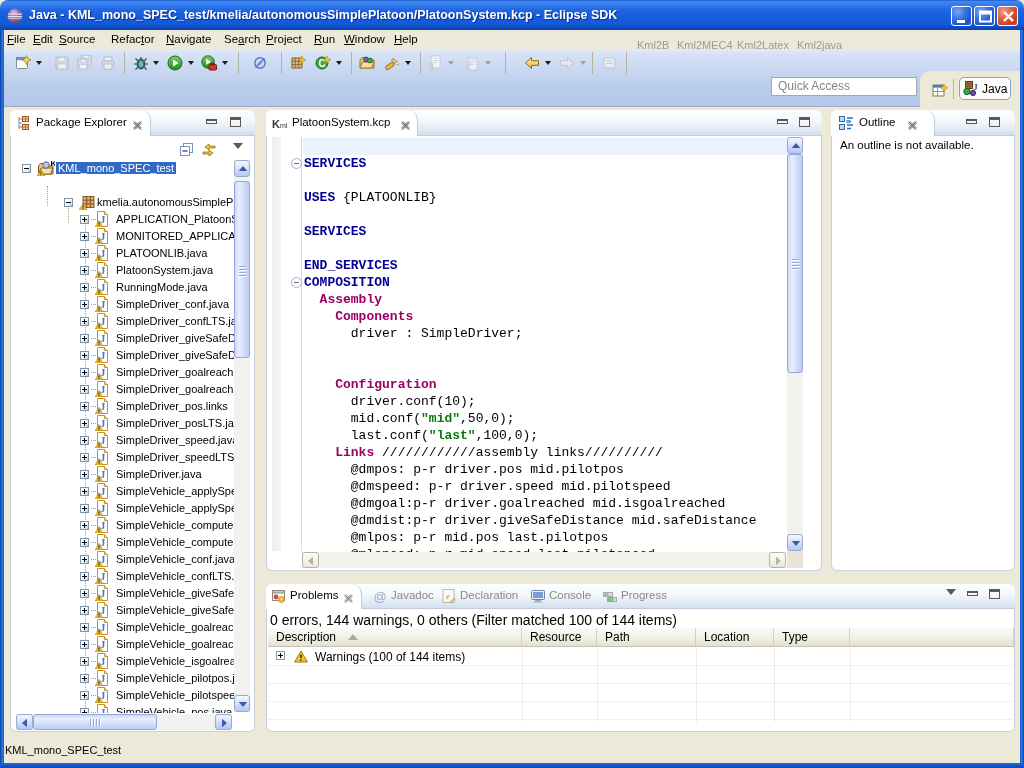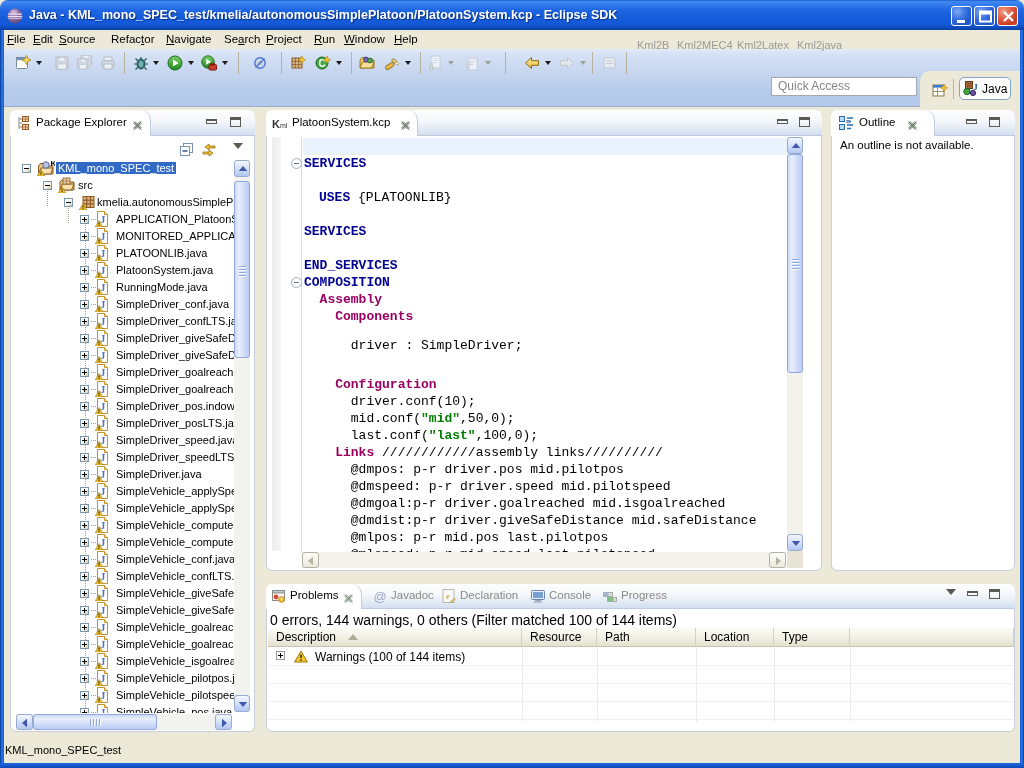--- a/index.html
+++ b/index.html
@@ -310,37 +310,20 @@
           <circle cx="9" cy="5" r="3.2" fill="#b8c4e8" stroke="#5a6a9a"></circle>
           <text x="13.5" y="6" font-size="8" font-weight="bold" fill="#000" font-family="Liberation Sans">K</text>
           <g transform="translate(0,9)">
             <path d="M4 0.5L7.8 7H0.2z" fill="#f4c430" stroke="#9a7a10" stroke-width="0.6"></path>
             <path d="M4 2.6v2" stroke="#000" stroke-width="0.9"></path>
             <circle cx="4" cy="5.6" r="0.5" fill="#000"></circle>
           </g>
         </svg></div>
 <div class="txt sel" style="left:45px;padding:0 2px;">KML_mono_SPEC_test</div>
 </div>
-<div class="trow" style="left:0;top:17px;width:223px;">
-<div class="expander" style="left:32px;">
-        <i class="exp-h"></i>
-      </div>
-<div class="ticon16" style="left:47px;"><svg style="" width="18" height="16" viewBox="0 0 18 16">
-          <path d="M2 5l2-2h5l1.5 2H16v8H2z" fill="#e8c888" stroke="#8a5a20"></path>
-          <path d="M2 13l2.5-6H16l-2.5 6z" fill="#f8e0b0" stroke="#8a5a20"></path>
-          <rect x="5" y="1" width="7" height="6" fill="#e8d0b0" stroke="#8a5a20" stroke-width="0.8"></rect>
-          <path d="M5 4h7M8.5 1v6" stroke="#8a5a20" stroke-width="0.6"></path>
-          <g transform="translate(0,9)">
-            <path d="M4 0.5L7.8 7H0.2z" fill="#f4c430" stroke="#9a7a10" stroke-width="0.6"></path>
-            <path d="M4 2.6v2" stroke="#000" stroke-width="0.9"></path>
-            <circle cx="4" cy="5.6" r="0.5" fill="#000"></circle>
-          </g>
-        </svg></div>
-<div class="txt" style="left:67px;">src</div>
-</div>
 <div class="trow" style="left:0;top:34px;width:223px;">
 <div class="expander" style="left:53px;">
         <i class="exp-h"></i>
       </div>
 <div class="ticon16" style="left:68px;"><svg style="" width="18" height="16" viewBox="0 0 18 16">
           <rect x="4" y="2.5" width="11" height="11" fill="#dcb078" stroke="#8a5a20"></rect>
           <path d="M4 6.2h11M4 9.9h11M7.7 2.5v11M11.4 2.5v11" stroke="#7a4a18" stroke-width="0.9"></path>
           <g transform="translate(0,9)">
             <path d="M4 0.5L7.8 7H0.2z" fill="#f4c430" stroke="#9a7a10" stroke-width="0.6"></path>
             <path d="M4 2.6v2" stroke="#000" stroke-width="0.9"></path>
@@ -556,21 +539,21 @@
 <div class="ticon16" style="left:84px;"><svg style="" width="18" height="16" viewBox="0 0 18 16">
           <path d="M2.5 0.5h7l3 3v12h-10z" fill="#fff" stroke="#c8922a"></path>
           <path d="M9.5 0.5v3h3" fill="#f0e0c0" stroke="#c8922a"></path>
           <text x="7.8" y="11.5" font-size="10" font-weight="bold" fill="#4a72c0" text-anchor="middle" font-family="Liberation Serif">J</text>
           <g transform="translate(0,9)">
             <path d="M4 0.5L7.8 7H0.2z" fill="#f4c430" stroke="#9a7a10" stroke-width="0.6"></path>
             <path d="M4 2.6v2" stroke="#000" stroke-width="0.9"></path>
             <circle cx="4" cy="5.6" r="0.5" fill="#000"></circle>
           </g>
         </svg></div>
-<div class="txt" style="left:105px;">SimpleDriver_pos.indow</div>
+<div class="txt" style="left:105px;">SimpleDriver_pos.links</div>
 </div>
 <div class="trow" style="left:0;top:255px;width:223px;">
 <div class="doth" style="left:80px;top:8px;width:5px;"></div>
 <div class="expander" style="left:69px;">
         <i class="exp-h"></i>
         <i class="exp-v"></i>
       </div>
 <div class="ticon16" style="left:84px;"><svg style="" width="18" height="16" viewBox="0 0 18 16">
           <path d="M2.5 0.5h7l3 3v12h-10z" fill="#fff" stroke="#c8922a"></path>
           <path d="M9.5 0.5v3h3" fill="#f0e0c0" stroke="#c8922a"></path>
@@ -937,29 +920,29 @@
 <div id="ed-foldline" class="abs"></div>
 <div class="foldc" style="top:158px;">
     <i></i>
   </div>
 <div class="foldc" style="top:277px;">
     <i></i>
   </div>
 <div class="abs" style="left:303px;top:137px;width:484px;height:415px;overflow:hidden;">
 <div class="eline" style="left:1px;top:18px;"><b class="k">SERVICES</b></div>
 <div class="eline" style="left:1px;top:35px;"></div>
-<div class="eline" style="left:16px;top:52px;"><b class="k">USES</b> {PLATOONLIB}</div>
+<div class="eline" style="left:1px;top:52px;"><b class="k">USES</b> {PLATOONLIB}</div>
 <div class="eline" style="left:1px;top:69px;"></div>
 <div class="eline" style="left:1px;top:86px;"><b class="k">SERVICES</b></div>
 <div class="eline" style="left:1px;top:103px;"></div>
 <div class="eline" style="left:1px;top:120px;"><b class="k">END_SERVICES</b></div>
 <div class="eline" style="left:1px;top:137px;"><b class="k">COMPOSITION</b></div>
 <div class="eline" style="left:1px;top:154px;">  <b class="p">Assembly</b></div>
 <div class="eline" style="left:1px;top:171px;">    <b class="p">Components</b></div>
-<div class="eline" style="left:1px;top:188px;margin-top:12px;">      driver : SimpleDriver;</div>
+<div class="eline" style="left:1px;top:188px;">      driver : SimpleDriver;</div>
 <div class="eline" style="left:1px;top:239px;">    <b class="p">Configuration</b></div>
 <div class="eline" style="left:1px;top:256px;">      driver.conf(10);</div>
 <div class="eline" style="left:1px;top:273px;">      mid.conf(<b class="g">"mid"</b>,50,0);</div>
 <div class="eline" style="left:1px;top:290px;">      last.conf(<b class="g">"last"</b>,100,0);</div>
 <div class="eline" style="left:1px;top:324px;">      @dmpos: p-r driver.pos mid.pilotpos</div>
 <div class="eline" style="left:1px;top:307px;">    <b class="p">Links</b> ////////////assembly links//////////</div>
 <div class="eline" style="left:1px;top:358px;">      @dmgoal:p-r driver.goalreached mid.isgoalreached</div>
 <div class="eline" style="left:1px;top:341px;">      @dmspeed: p-r driver.speed mid.pilotspeed</div>
 <div class="eline" style="left:1px;top:392px;">      @mlpos: p-r mid.pos last.pilotpos</div>
 <div class="eline" style="left:1px;top:375px;">      @dmdist:p-r driver.giveSafeDistance mid.safeDistance</div>

